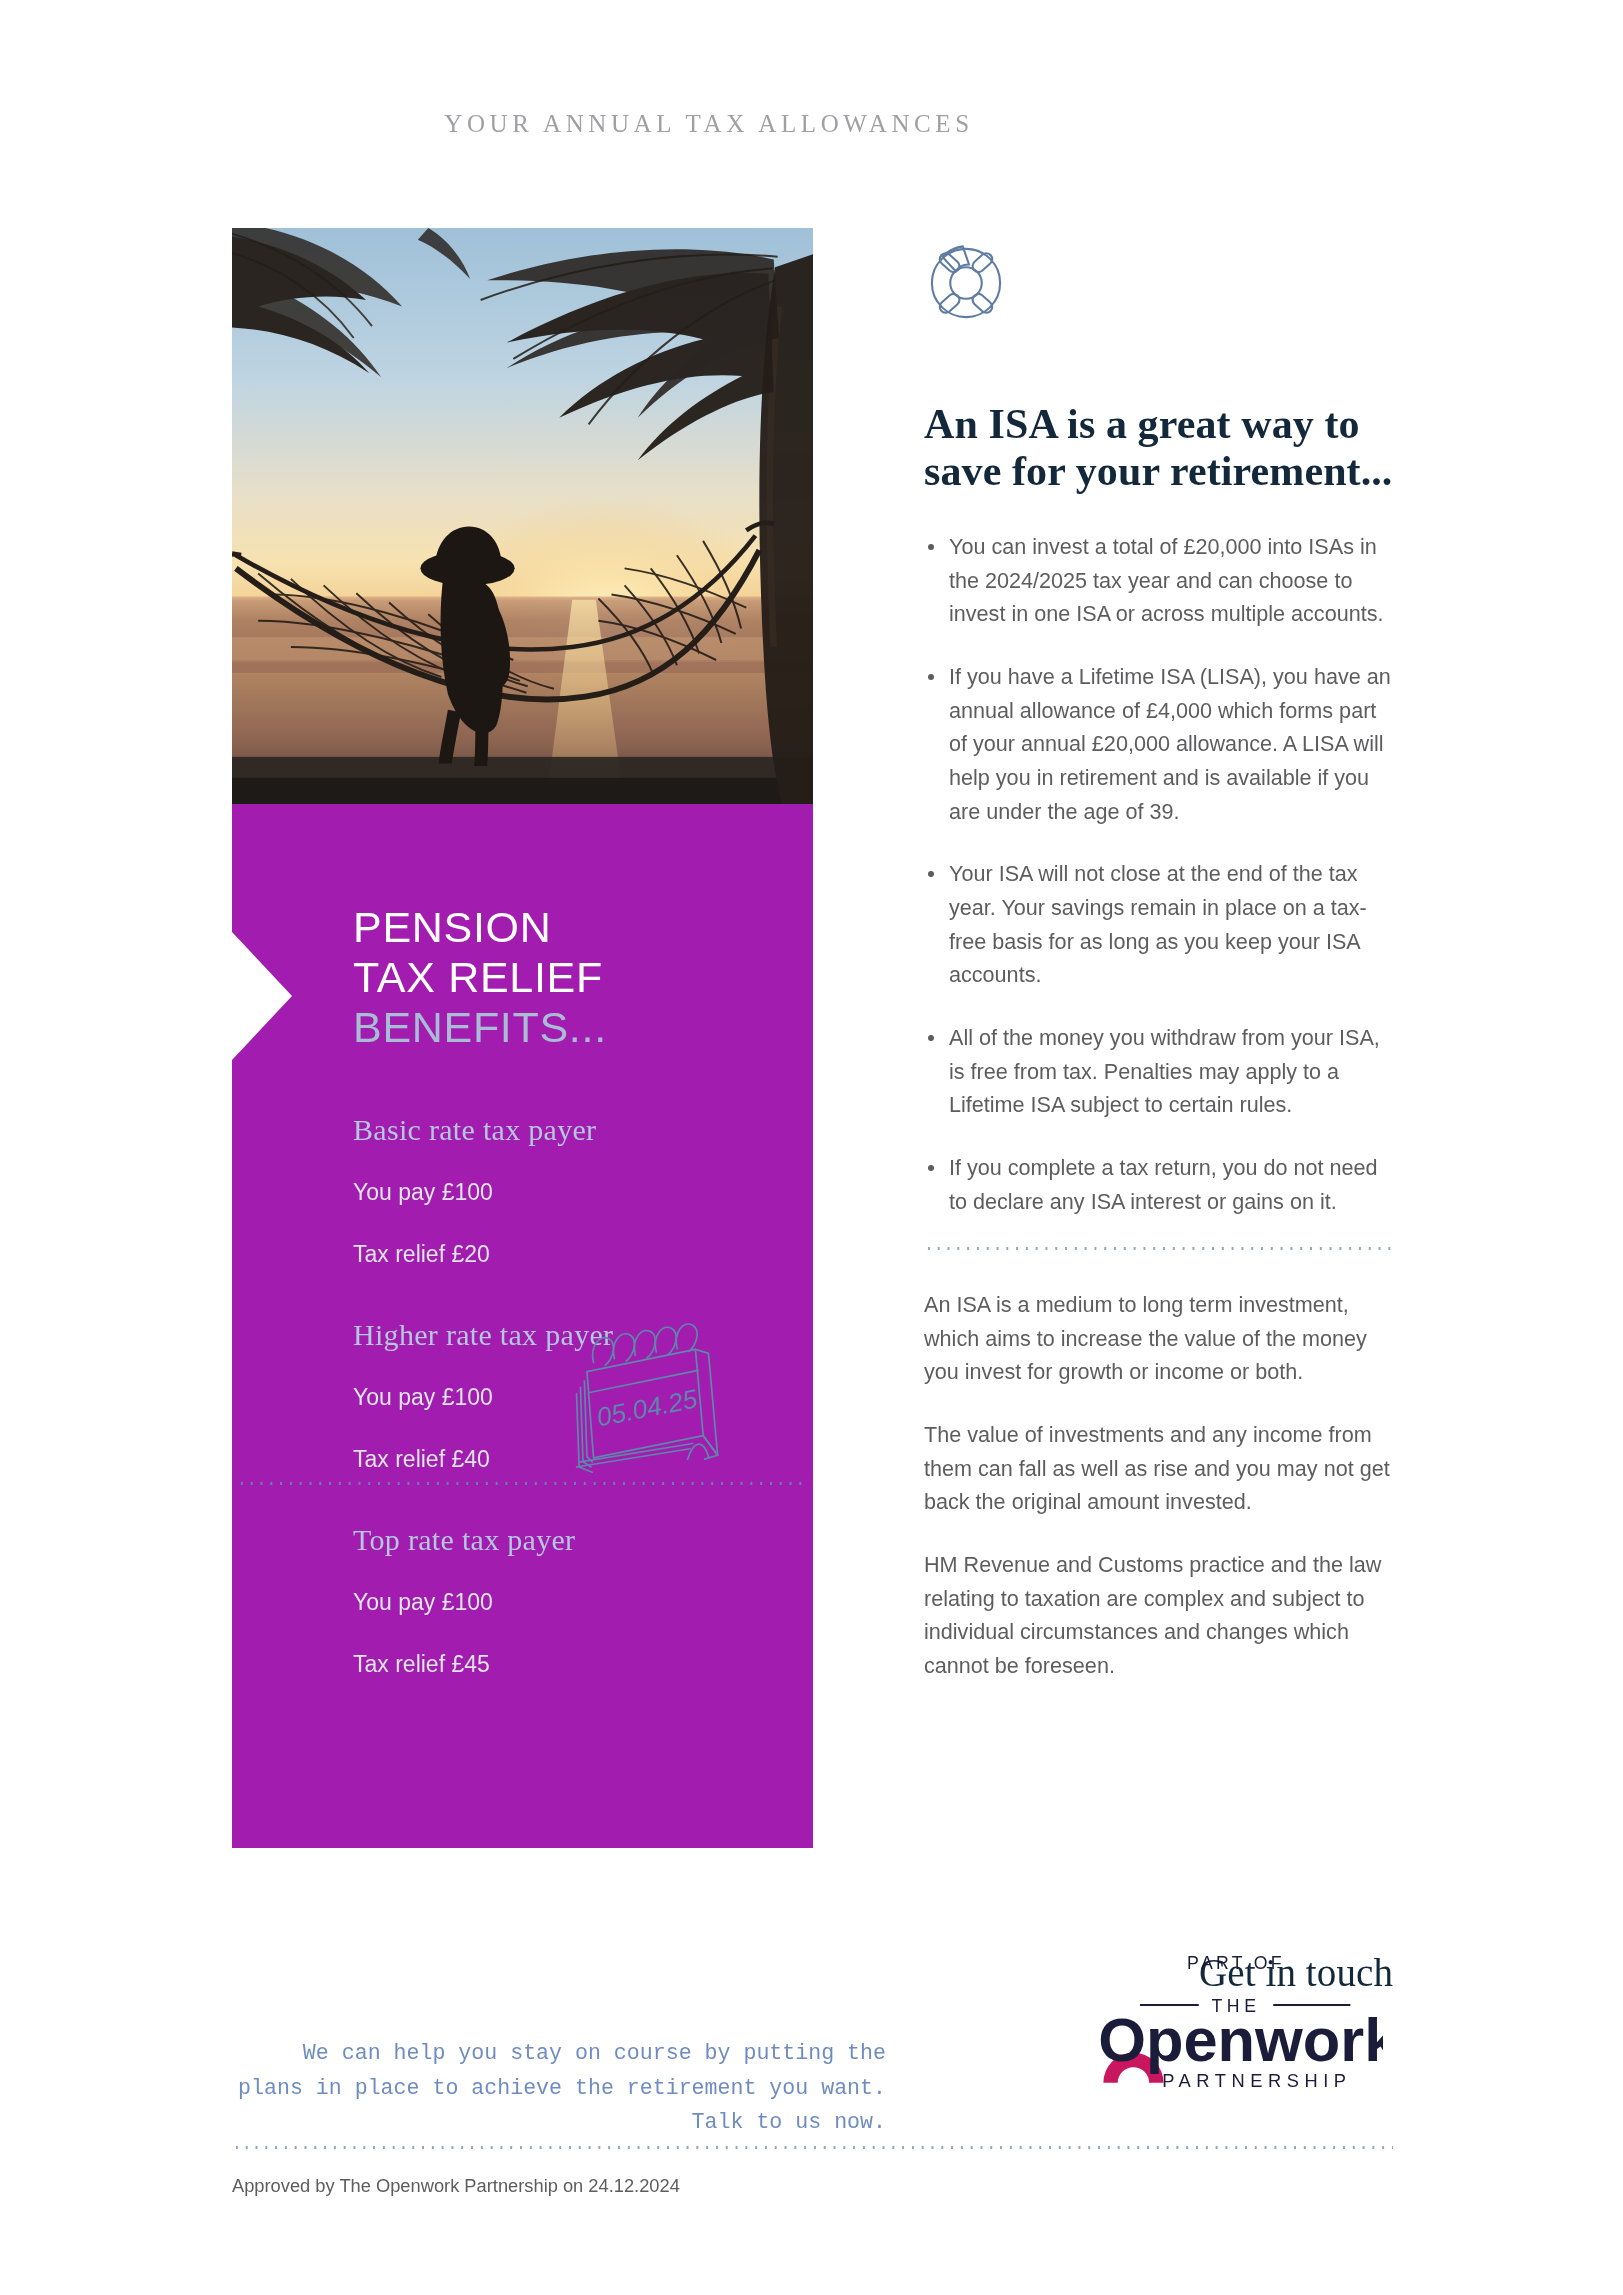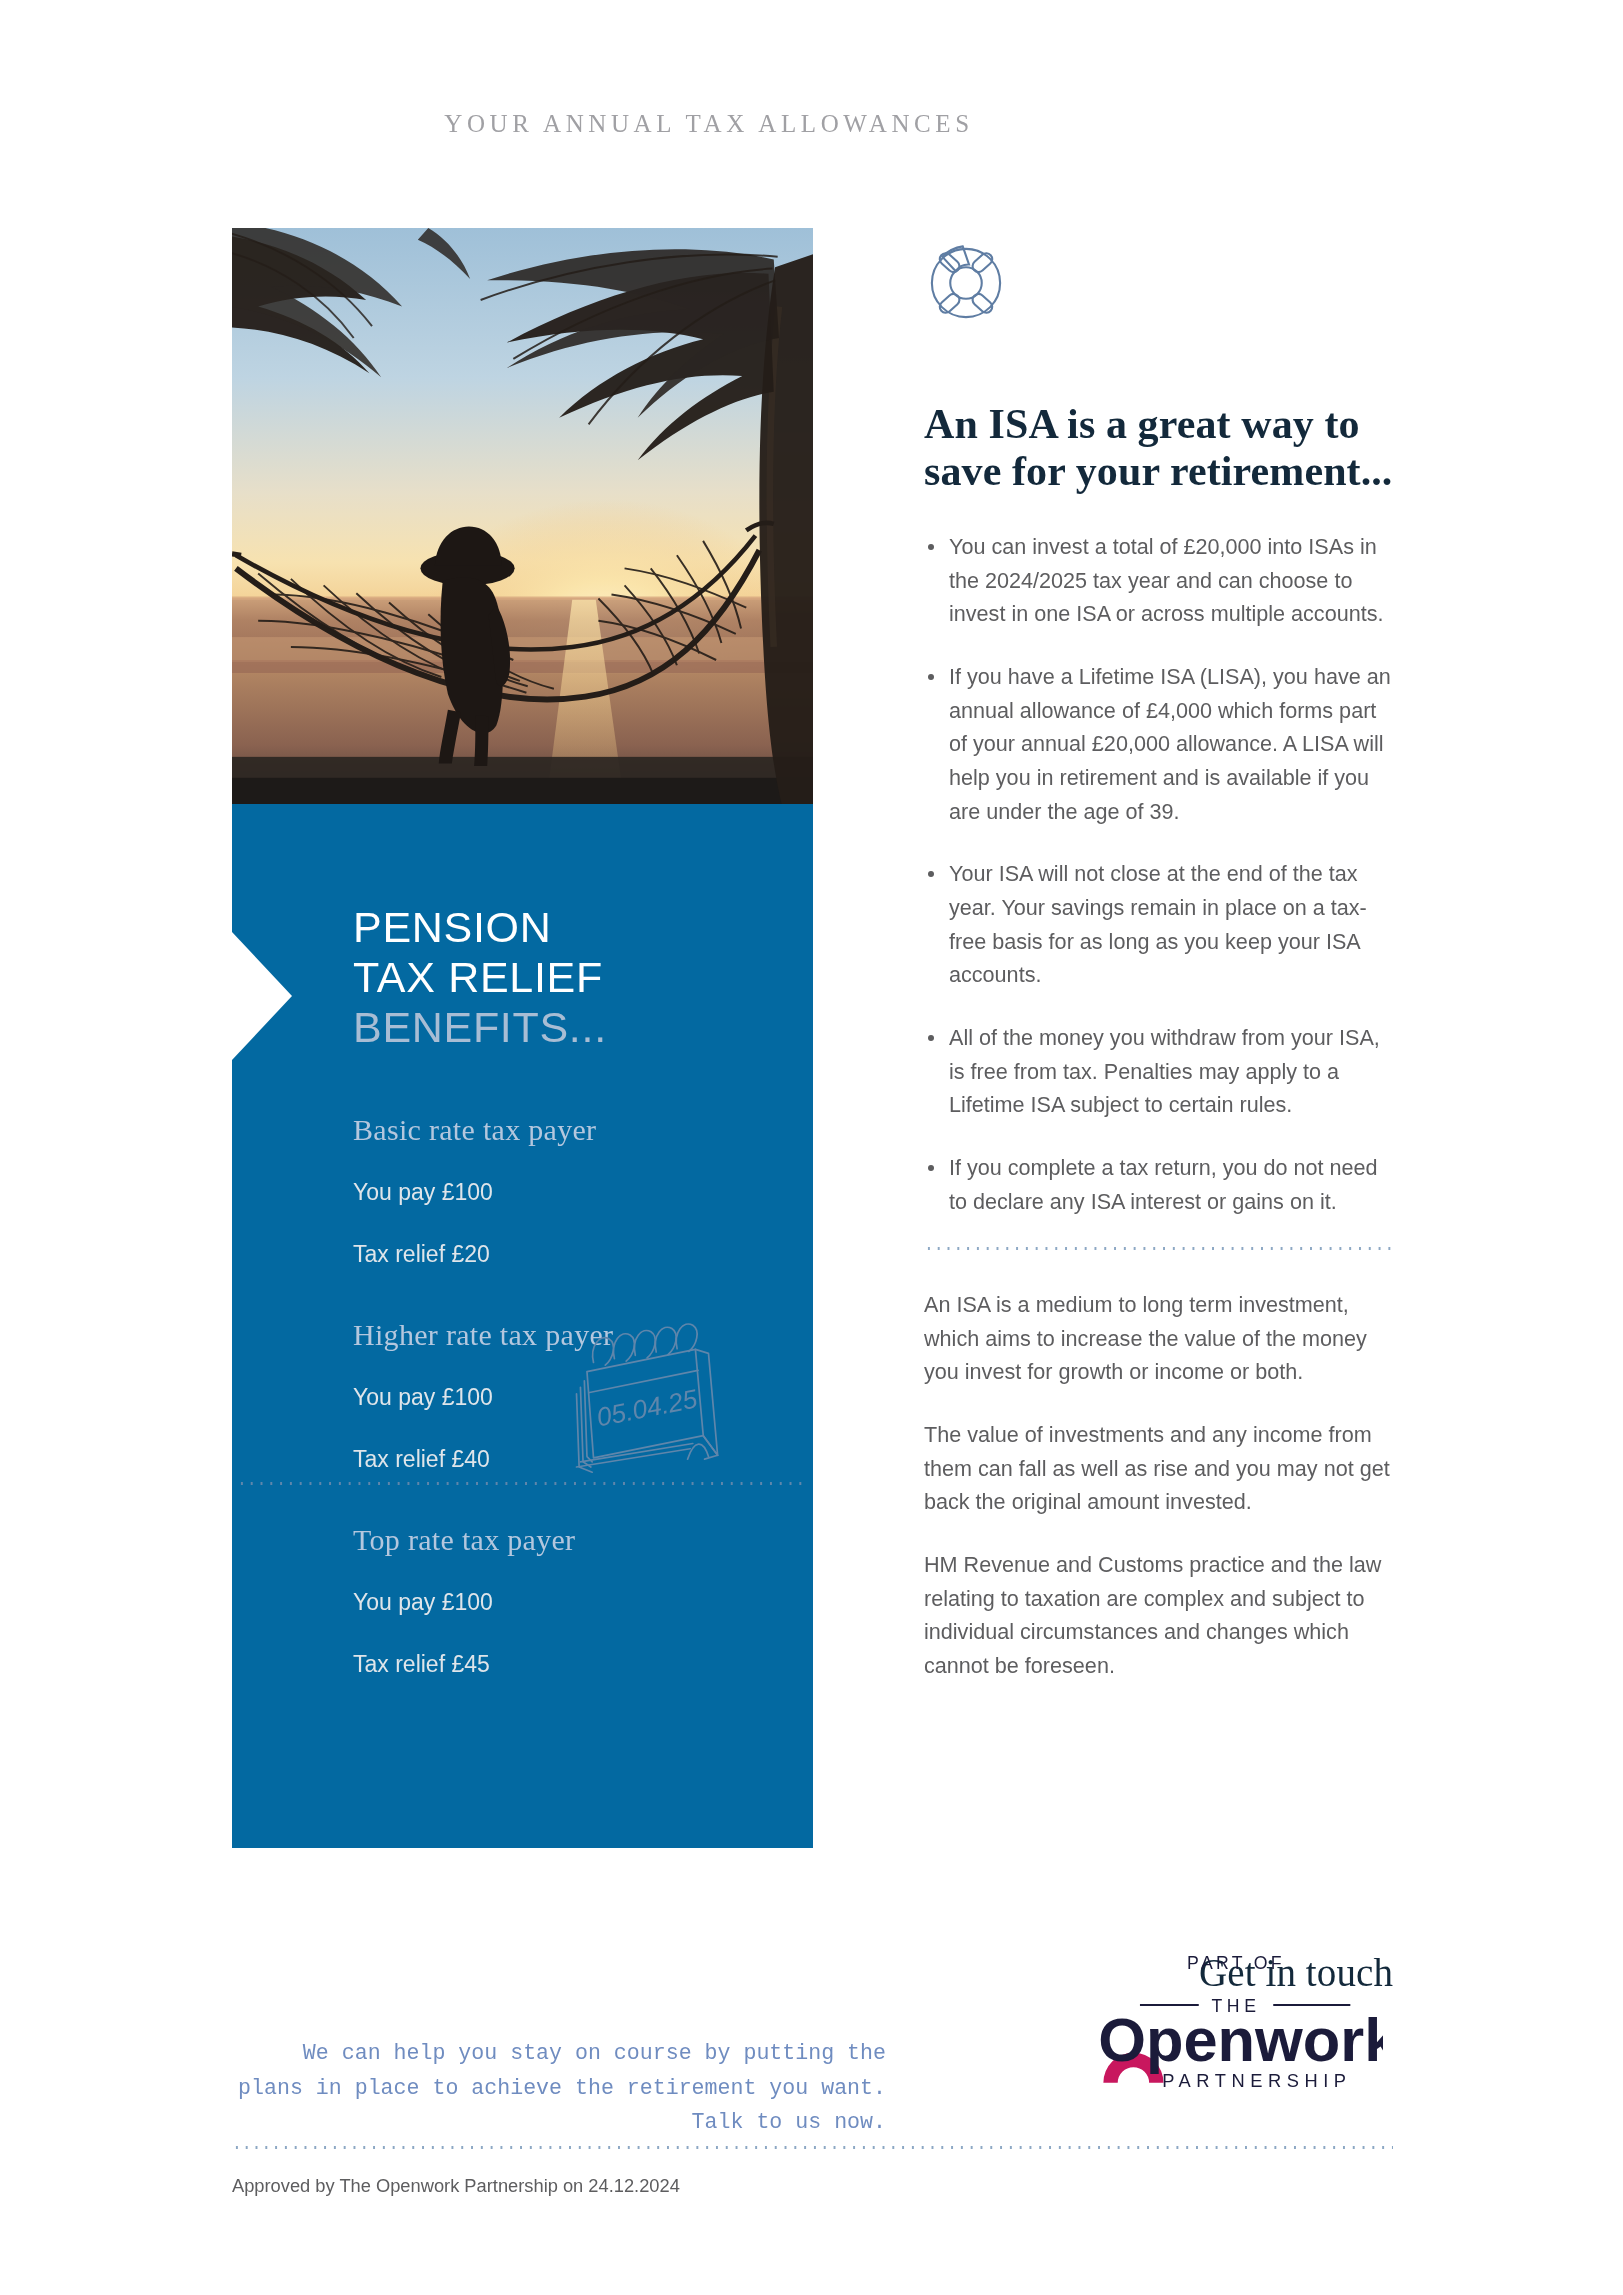--- a/index.html
+++ b/index.html
@@ -45,21 +45,21 @@
     height: 576px;
     overflow: hidden;
     background: #b8cfe0;
   }
   .hero-photo svg { display: block; width: 581px; height: 576px; }
 
   .dark-panel {
     position: relative;
     width: 581px;
     height: 1044px;
-    background: #0369a1;
+    background: #a21caf;
     overflow: hidden;
   }
   
   .chevron-notch {
     position: absolute;
     left: 0;
     top: 128px;
     width: 60px;
     height: 128px;
     background: #ffffff;

